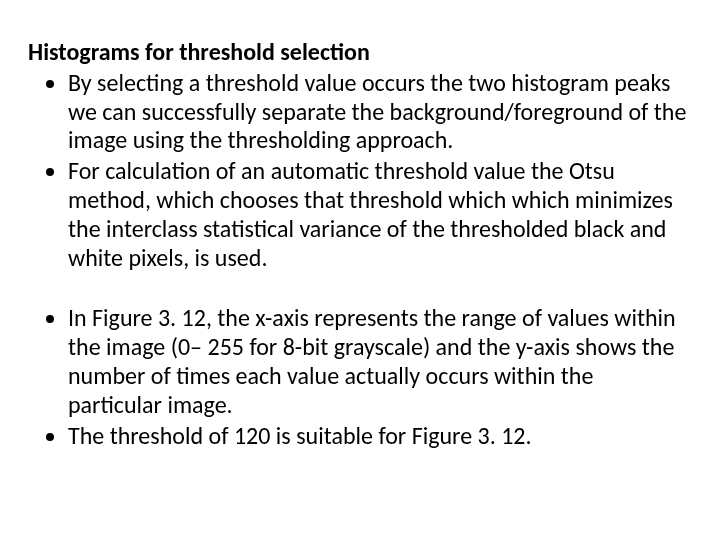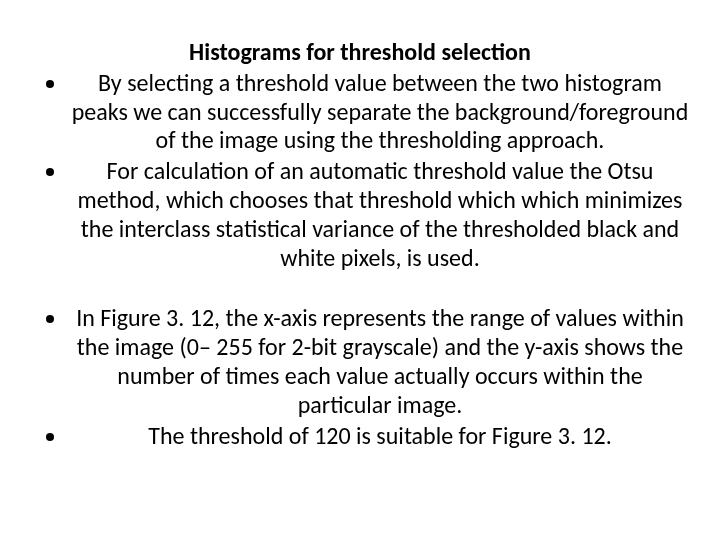--- a/index.html
+++ b/index.html
@@ -9,21 +9,20 @@
     height: 540px;
     background: #ffffff;
     font-family: Calibri, "Segoe UI", Arial, sans-serif;
     color: #000000;
   }
   .slide {
     box-sizing: border-box;
     width: 720px;
     height: 540px;
     padding: 38px 28px 20px 28px;
-    text-align: center;
   }
   .heading {
     font-weight: 700;
     font-size: 24px;
     line-height: 1.2;
     margin: 0 0 2px 0;
   }
   ul.bullets {
     margin: 0;
     padding: 0 0 0 40px;
@@ -39,21 +38,21 @@
   .gap {
     height: 30px;
   }
 </style>
 </head>
 <body>
 
 <div class="slide">
   <div class="heading">Histograms for threshold selection</div>
   <ul class="bullets">
-    <li>By selecting a threshold value between the two histogram peaks we can successfully separate the background/foreground of the image using the thresholding approach.</li>
+    <li>By selecting a threshold value occurs the two histogram peaks we can successfully separate the background/foreground of the image using the thresholding approach.</li>
     <li>For calculation of an automatic threshold value the Otsu method, which chooses that threshold which which minimizes the interclass statistical variance of the thresholded black and white pixels, is used.</li>
   </ul>
   <div class="gap"></div>
   <ul class="bullets">
-    <li>In Figure 3. 12, the x-axis represents the range of values within the image (0– 255 for 2-bit grayscale) and the y-axis shows the number of times each value actually occurs within the particular image.</li>
+    <li>In Figure 3. 12, the x-axis represents the range of values within the image (0– 255 for 8-bit grayscale) and the y-axis shows the number of times each value actually occurs within the particular image.</li>
     <li>The threshold of 120 is suitable for Figure 3. 12.</li>
   </ul>
 </div>
 
 </body></html>

